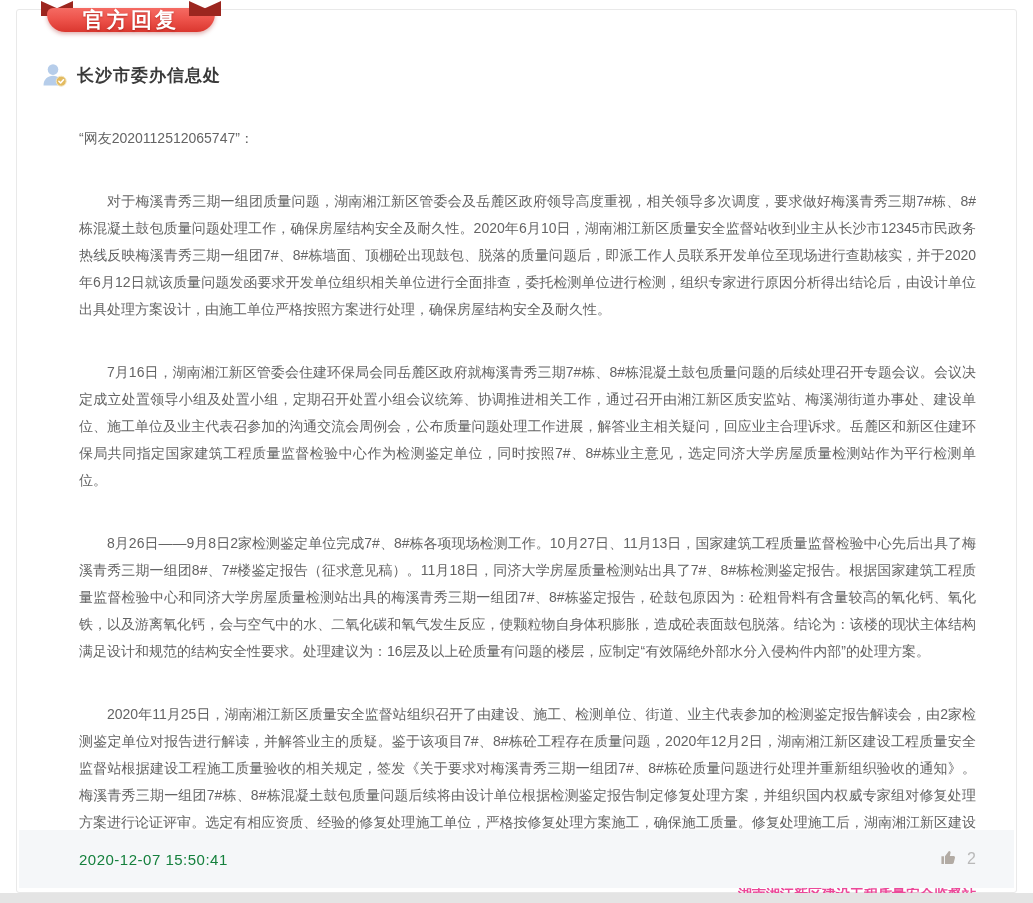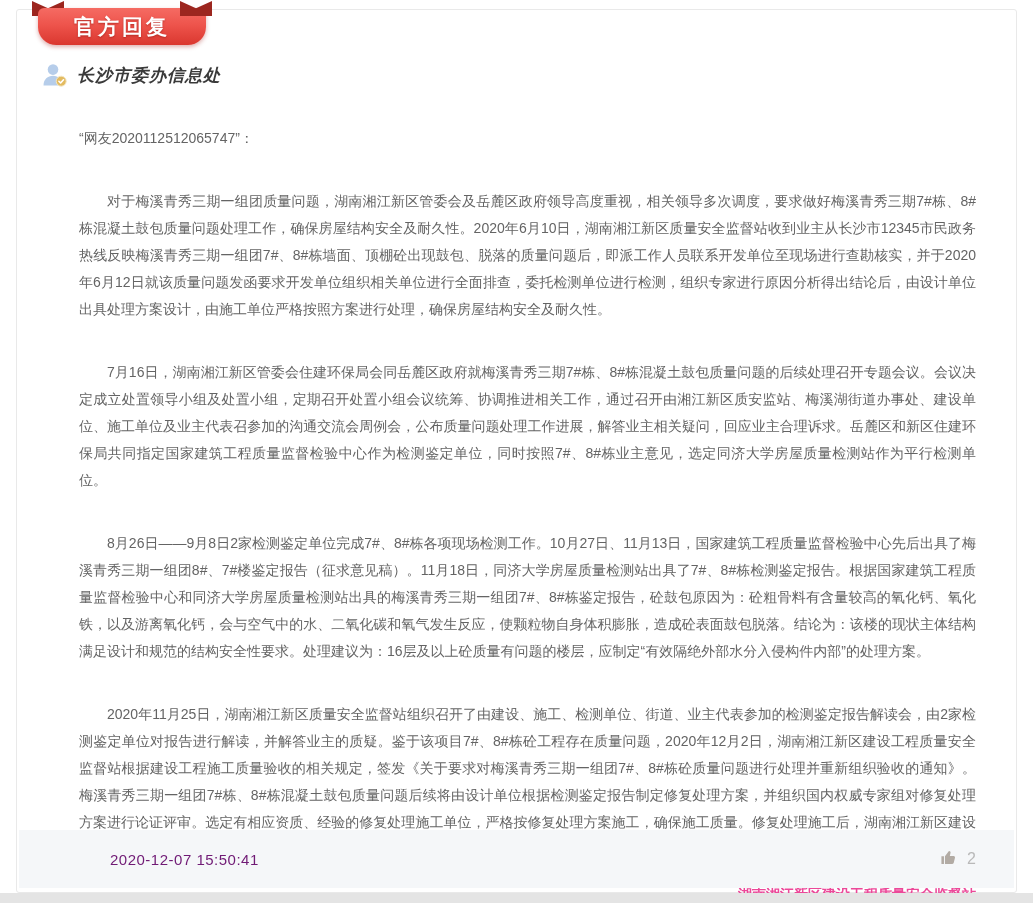--- a/index.html
+++ b/index.html
@@ -15,22 +15,22 @@
     background:#e4e4e4;
   }
   .reply-card {
     position:absolute; left:16px; right:16px; top:9px; bottom:10px;
     background:#ffffff;
     border:1px solid #e9e9e9;
     border-radius:3px;
   }
   
   .ribbon {
-    position:absolute; left:14px; top:-9px;
-    width:182px; height:44px;
+    position:absolute; left:23px; top:-9px;
+    width:182px; height:31px;
   }
   .ribbon::before, .ribbon::after {
     content:""; position:absolute; top:0; width:32px; height:15px;
     background:#9c261f;
     clip-path:polygon(0 100%, 0 0, 50% 48%, 100% 0, 100% 100%);
   }
   .ribbon::before { left:1px; }
   .ribbon::after  { right:1px; }
   .ribbon-body {
     position:absolute; left:7px; right:7px; top:7px; bottom:0;
@@ -44,41 +44,40 @@
   
   .author-row {
     display:flex; align-items:center;
     padding:51px 0 0 24px;
   }
   .avatar { width:28px; height:28px; flex:0 0 28px; }
   .author-name {
     margin-left:8px;
     font-size:17px; font-weight:bold; color:#3a3a3a;
     letter-spacing:1px;
-    font-style:italic;
   }
   
   .reply-body {
     margin:15px 40px 0 62px;
     font-size:14px; line-height:27px; color:#646464;
     text-align:justify;
   }
   .reply-body p { text-indent:2em;margin-top:36px; }
   .reply-body p.salutation { text-indent:0; }
   .signature-block { margin-top:16px; text-align:right; }
   .signature-name { font-weight:bold; color:#ec4899; font-size:14px; line-height:30px; }
   .signature-date { color:#c2410c; font-size:14px; line-height:30px; }
   
   .footer-bar {
     position:absolute; left:2px; right:2px; bottom:4px; height:58px;
     background:#f5f7f9;
     display:flex; align-items:center; justify-content:space-between;
     padding:0 38px 0 60px;
   }
-  .timestamp { color:#701a75; font-size:15px; letter-spacing:.5px;margin-left:31px; }
+  .timestamp { color:#15803d; font-size:15px; letter-spacing:.5px; }
   .like-group {
     display:flex; align-items:center; gap:10px;
     cursor:pointer; background:none; border:none;
   }
   .like-count { color:#b9b9b9; font-size:16px; }
 </style>
 </head>
 <body>
 
 <div class="reply-card">

